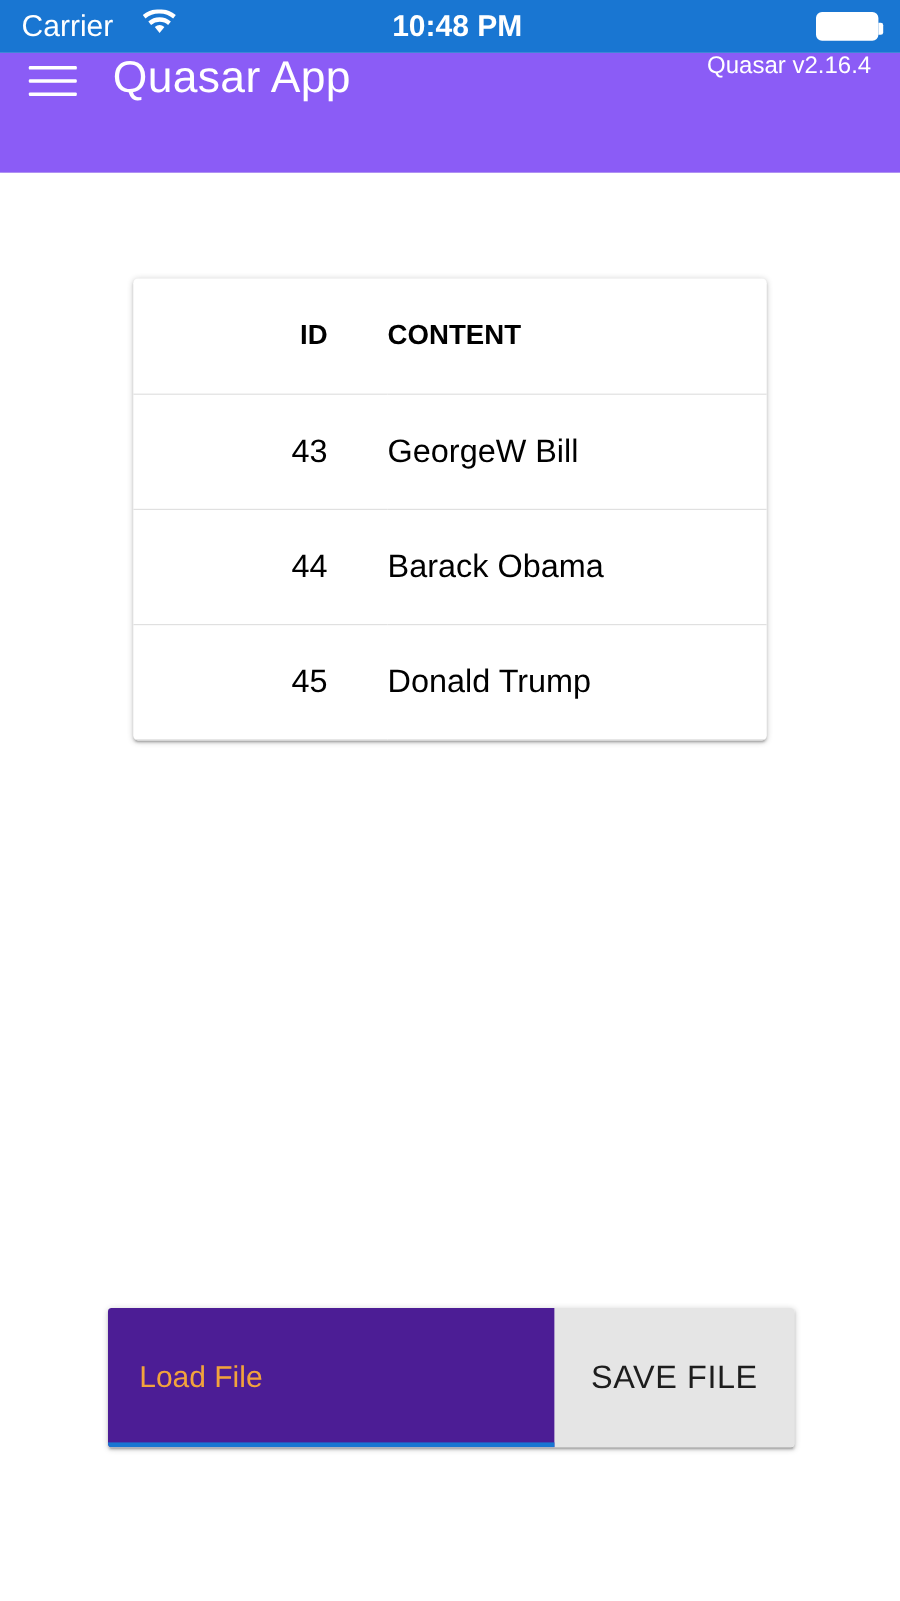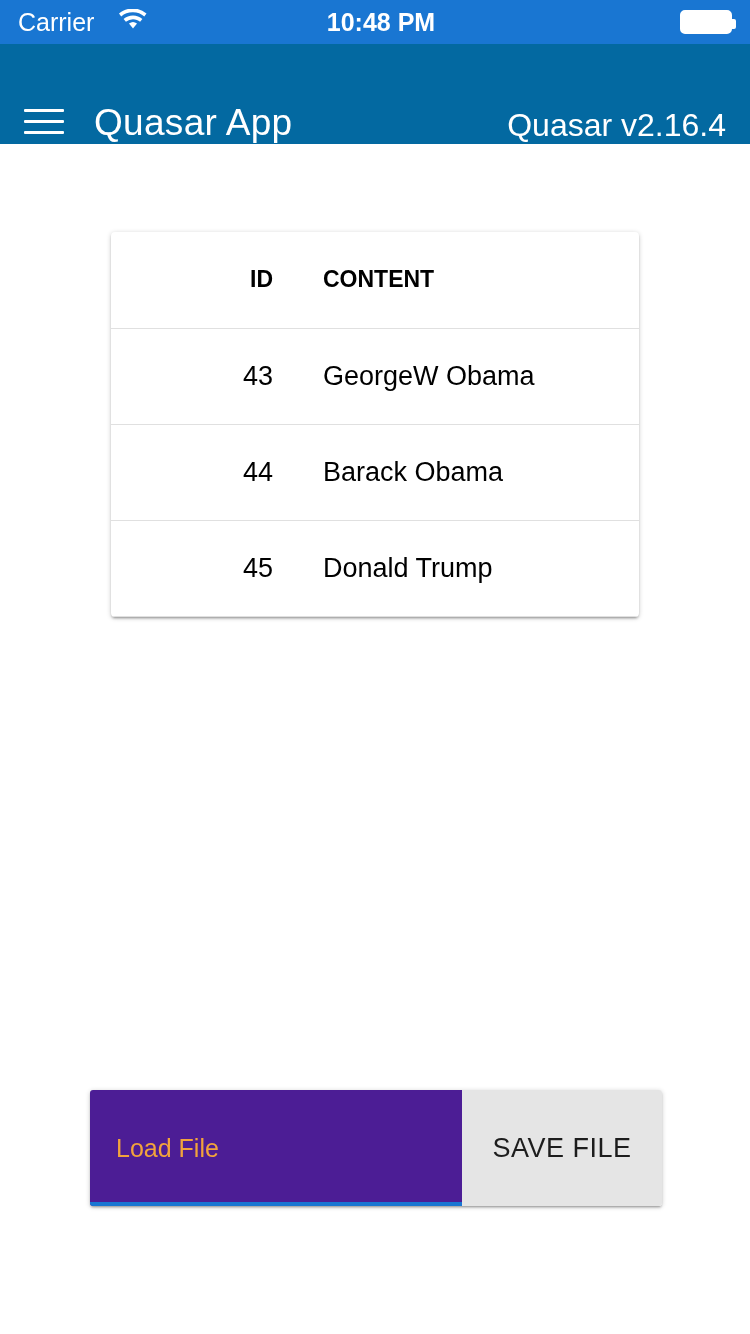--- a/index.html
+++ b/index.html
@@ -56,24 +56,24 @@
     top: 7px;
     width: 4px;
     height: 10px;
     background: #ffffff;
     border-radius: 0 2px 2px 0;
   }
 
   
   .app-header {
     height: 100px;
-    background: #0369a1;
+    background: #8b5cf6;
     color: #ffffff;
     display: flex;
-    align-items: flex-end;
+    align-items: flex-start;
     padding: 0 24px;
     box-shadow: 0 1px 5px rgba(0,0,0,.2);
   }
   .menu-btn {
     width: 46px;
     height: 46px;
     display: flex;
     flex-direction: column;
     justify-content: center;
     gap: 8px;
@@ -87,21 +87,21 @@
     background: #ffffff;
     border-radius: 1px;
   }
   .app-title {
     font-size: 37px;
     font-weight: 400;
     letter-spacing: .3px;
   }
   .app-version {
     margin-left: auto;
-    font-size: 32px;
+    font-size: 20px;
     font-weight: 400;
   }
 
   
   .page {
     background: #ffffff;
     height: calc(1334px - 144px);
     position: relative;
   }
 
@@ -249,21 +249,21 @@
     <table>
       <thead>
         <tr>
           <th class="col-id">ID</th>
           <th class="col-content">CONTENT</th>
         </tr>
       </thead>
       <tbody>
         <tr>
           <td class="col-id">43</td>
-          <td class="col-content">GeorgeW Obama</td>
+          <td class="col-content">GeorgeW Bill</td>
         </tr>
         <tr>
           <td class="col-id">44</td>
           <td class="col-content">Barack Obama</td>
         </tr>
         <tr>
           <td class="col-id">45</td>
           <td class="col-content">Donald Trump</td>
         </tr>
       </tbody>

